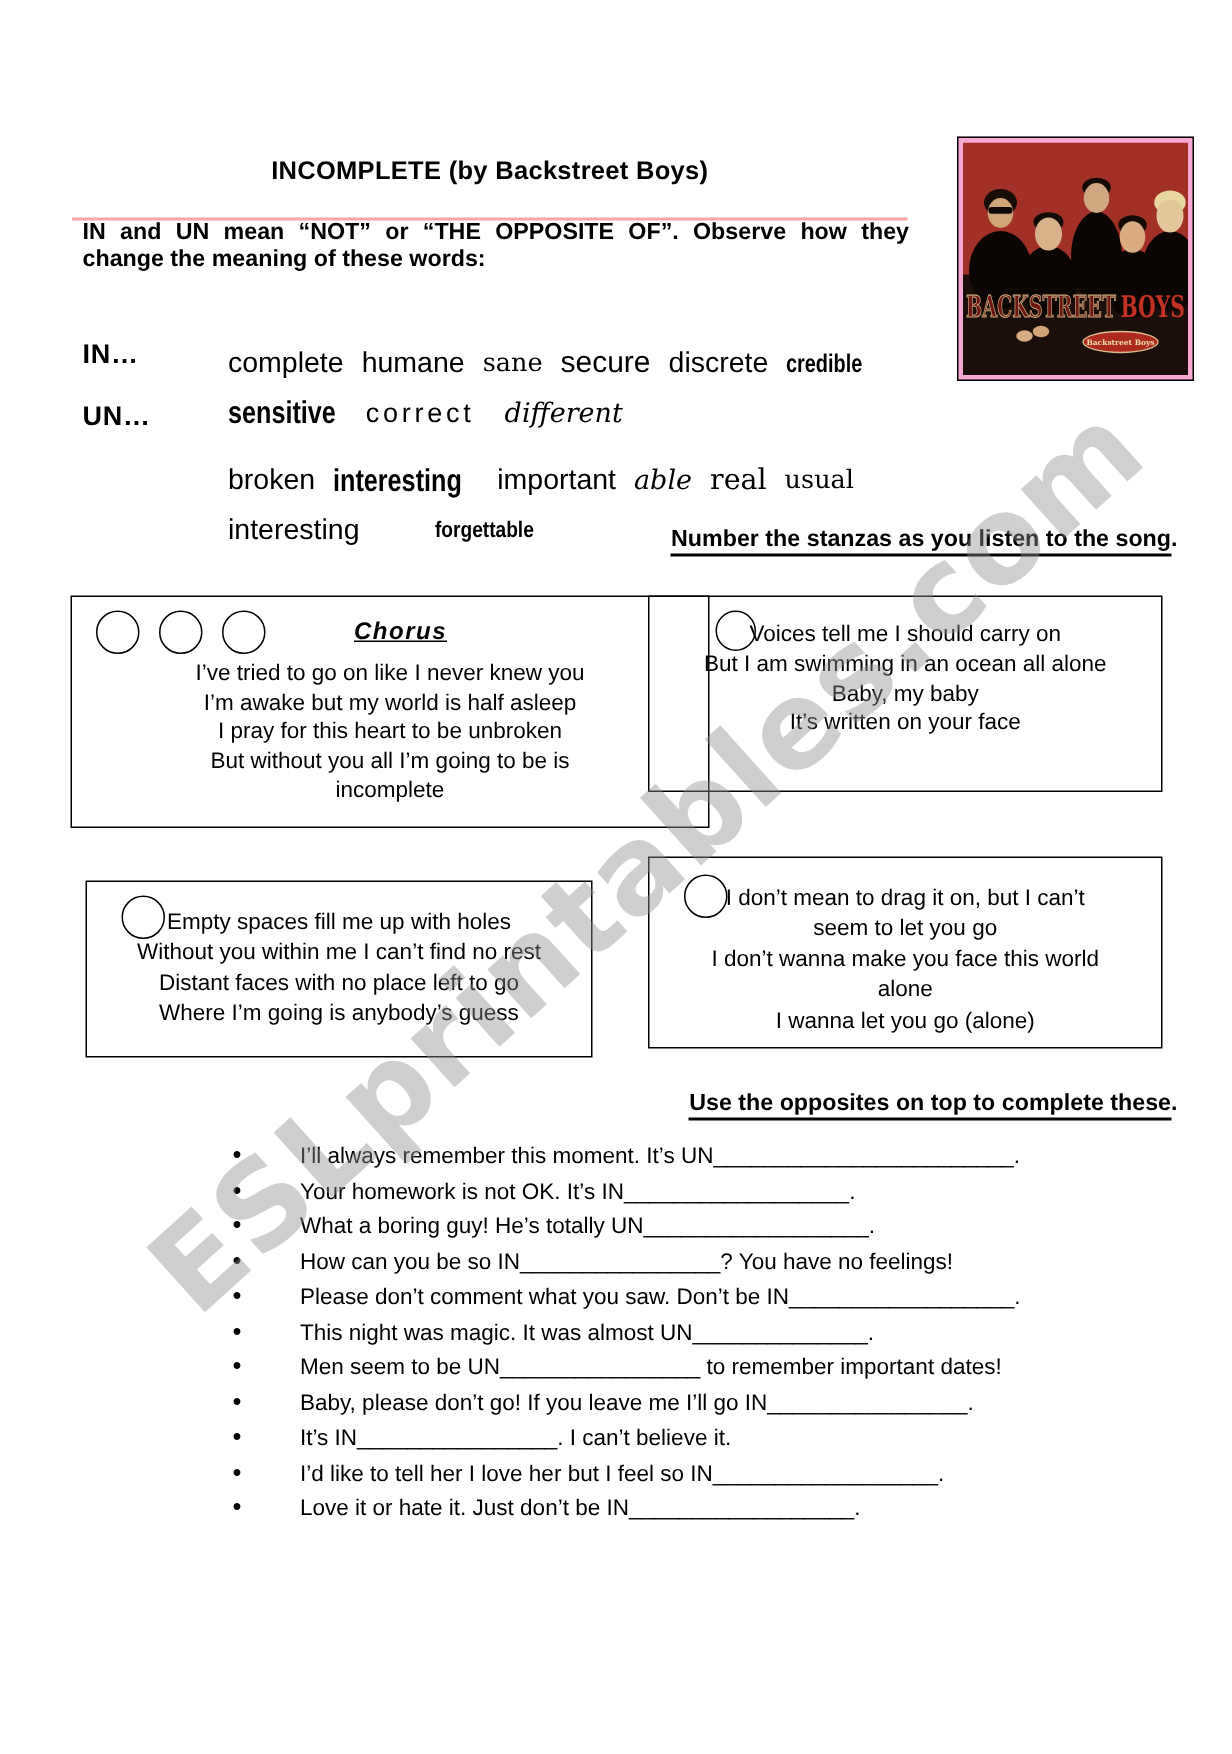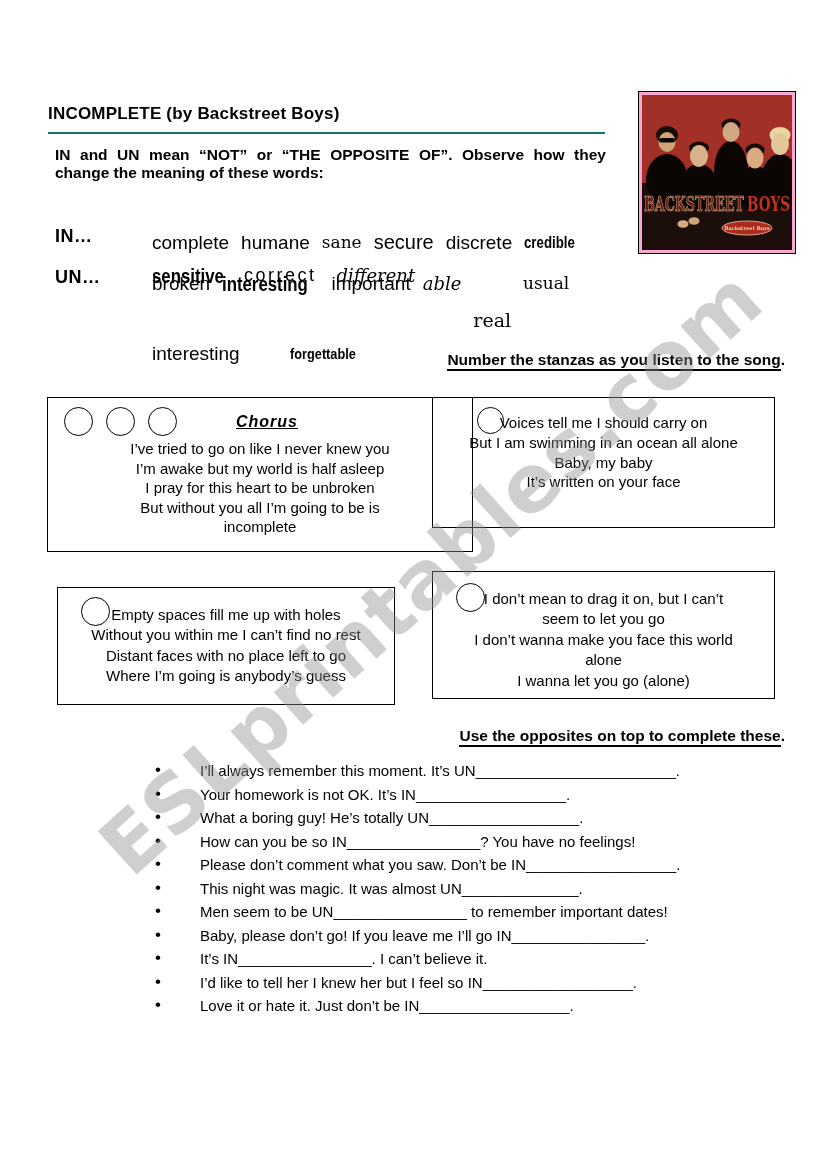--- a/index.html
+++ b/index.html
@@ -6,31 +6,31 @@
   .page{position:relative;width:821px;height:1169px;background:#ffffff;overflow:hidden;
         font-family:"Liberation Sans",sans-serif;color:#000;}
   
   .watermark{position:absolute;left:10px;top:545px;width:800px;text-align:center;
              transform:rotate(-42deg);transform-origin:center;
              font-family:"DejaVu Sans",sans-serif;font-weight:bold;font-size:80px;
              color:#8f8f8f;opacity:.42;letter-spacing:1px;z-index:5;pointer-events:none;}
   .content{position:relative;z-index:1;}
   
   .title-block{position:absolute;left:48px;top:104px;width:557px;
-               border-bottom:2px solid #0f766e;padding-bottom:8px;text-align:left;}
+               border-bottom:2px solid #fca5a5;padding-bottom:21px;text-align:center;}
   .title-block .t{font-size:17px;font-weight:bold;letter-spacing:.2px;}
   
   .intro{position:absolute;left:55px;top:146px;width:551px;margin:0;
          font-size:15.5px;font-weight:bold;line-height:17.5px;text-align:justify;}
   
   .prefix-row{position:absolute;left:55px;width:560px;display:flex;}
   .row-in{top:226px;}
   .row-un{top:267px;}
   .prefix-label{width:97px;font-size:18px;font-weight:600;letter-spacing:.5px;}
-  .words{flex:1;display:flex;flex-wrap:wrap;align-items:flex-start;column-gap:12px;line-height:33px;}
+  .words{flex:1;display:flex;flex-wrap:wrap;align-items:flex-end;column-gap:12px;line-height:33px;}
   .break{flex-basis:100%;height:0;}
   .f-sans{font-size:19px;}
   .f-sans-lg{font-size:20px;}
   .f-serif{font-family:"DejaVu Serif",serif;font-size:17px;}
   .f-serif-lg{font-family:"DejaVu Serif",serif;font-size:19px;margin-top:37px;}
   .f-serif-it{font-family:"DejaVu Serif",serif;font-style:italic;font-size:18px;}
   .f-cond{display:inline-block;transform:scaleX(.78);transform-origin:left center;
           font-weight:bold;font-size:17px;margin-right:-12px;}
   .f-cond-lg{display:inline-block;transform:scaleX(.8);transform-origin:left center;
           font-weight:bold;font-size:21px;margin-right:-18px;}
@@ -213,21 +213,21 @@
     <ul class="exercises">
       <li>I’ll always remember this moment. It’s UN________________________.</li>
       <li>Your homework is not OK. It’s IN__________________.</li>
       <li>What a boring guy! He’s totally UN__________________.</li>
       <li>How can you be so IN________________? You have no feelings!</li>
       <li>Please don’t comment what you saw. Don’t be IN__________________.</li>
       <li>This night was magic. It was almost UN______________.</li>
       <li>Men seem to be UN________________ to remember important dates!</li>
       <li>Baby, please don’t go! If you leave me I’ll go IN________________.</li>
       <li>It’s IN________________. I can’t believe it.</li>
-      <li>I’d like to tell her I knew her but I feel so IN__________________.</li>
+      <li>I’d like to tell her I love her but I feel so IN__________________.</li>
       <li>Love it or hate it. Just don’t be IN__________________.</li>
     </ul>
 
   </div>
 
   <div class="watermark">ESLprintables.com</div>
 
 </div>
 
 </body></html>

